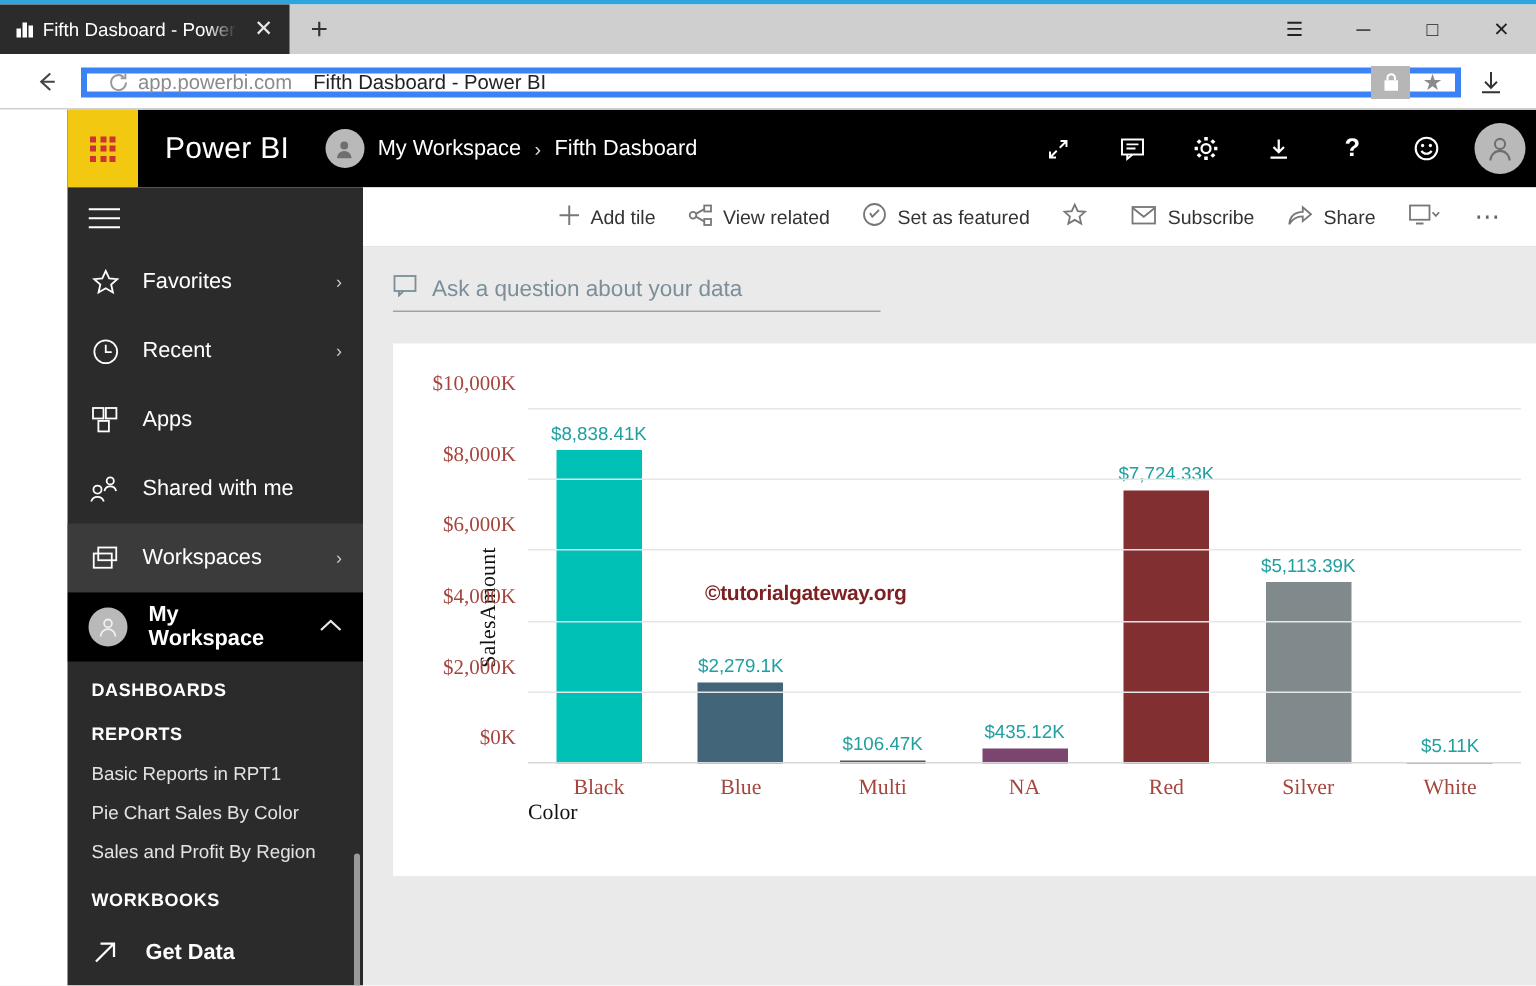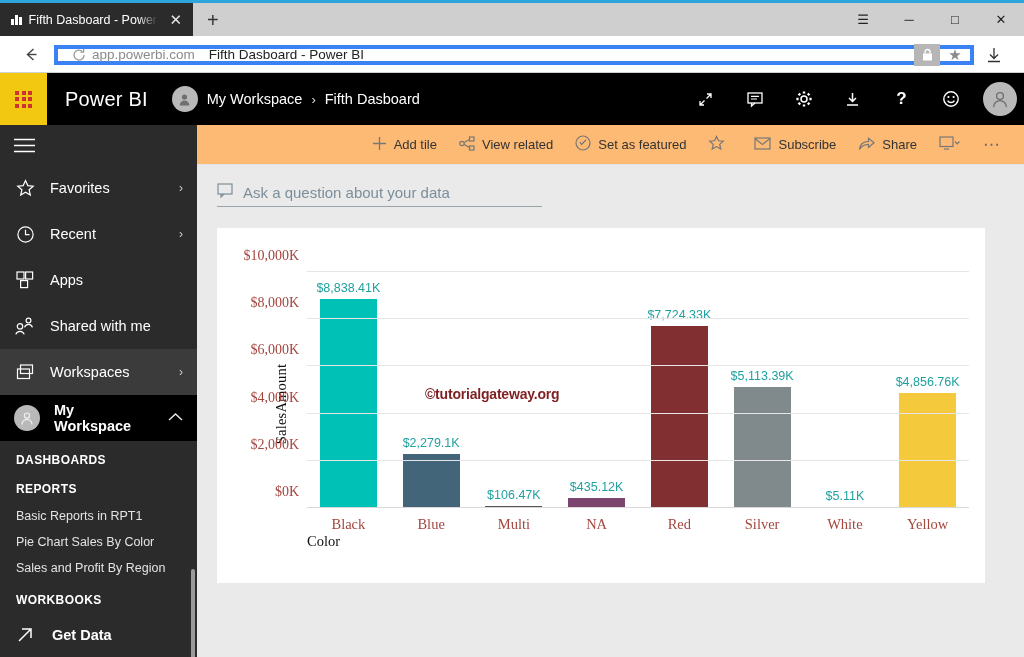--- a/index.html
+++ b/index.html
@@ -64,21 +64,21 @@
     width: 30px; height: 22px; display: flex; align-items: center;
     justify-content: center; color: #8b8b8b; font-size: 15px; cursor: pointer;
   }
   .dlbtn { width: 40px; display: flex; align-items: center; justify-content: center; color: #333; cursor: pointer; }
   .navbar::after {
     content:""; position: absolute; left: 0; right: 0; bottom: 0;
     height: 1px; background: #d0d0d0;
   }
 
   
-  .app { flex: 1; display: flex; flex-direction: column; min-height: 0; }
+  .app { flex: 1; display: flex; flex-direction: column; min-height: 0; padding-left: 45px; }
 
   .pbi-header { height: 52px; background: #000; display: flex; align-items: center; flex: none; }
   .waffle {
     width: 47px; height: 52px; background: #f2c811; display: flex;
     align-items: center; justify-content: center; cursor: pointer;
   }
   .waffle-grid { display: grid; grid-template-columns: repeat(3, 4px); gap: 2.5px; }
   .waffle-grid i { width: 4px; height: 4px; background: #c33; display: block; }
   .pbi-brand { color: #fff; font-size: 20px; font-weight: 300; margin-left: 18px; letter-spacing: .2px; }
   .pbi-crumb { display: flex; align-items: center; gap: 9px; margin-left: 24px; }
@@ -133,21 +133,21 @@
   }
   .getdata {
     height: 44px; display: flex; align-items: center; gap: 16px;
     padding-left: 14px; color: #fff; cursor: pointer; flex: none;
   }
   .getdata .nav-label { font-size: 14.5px; font-weight: bold; }
 
   
   .content { flex: 1; display: flex; flex-direction: column; min-width: 0; background: #eaeaea; }
   .toolbar {
-    height: 40px; background: #fdba74; display: flex; align-items: center;
+    height: 40px; background: #ffffff; display: flex; align-items: center;
     justify-content: flex-end; padding-right: 12px; gap: 0; flex: none;
     border-bottom: 1px solid #e3e3e3;
   }
   .tb-item {
     display: flex; align-items: center; gap: 7px; padding: 0 11px;
     height: 40px; color: #333; font-size: 13px; cursor: pointer;
   }
 
   .canvas { flex: 1; padding: 18px 0 0 20px; overflow: hidden; }
   .askbar { display: flex; align-items: center; gap: 9px; width: 325px; padding-bottom: 5px; border-bottom: 1px solid #9aa3a8; cursor: text; }
@@ -547,26 +547,20 @@
                         <div class="bar-val">$5,113.39K</div>
                         <div class="xtick">Silver</div>
                       </div>
                     </div>
                     <div class="barcol">
                       <div class="bar" style="height: 0.55%; background: rgb(126, 42, 42);">
                         <div class="bar-val">$5.11K</div>
                         <div class="xtick">White</div>
                       </div>
                     </div>
-                    <div class="barcol">
-                      <div class="bar" style="height: 48.5676%; background: rgb(244, 201, 60);">
-                        <div class="bar-val">$4,856.76K</div>
-                        <div class="xtick">Yellow</div>
-                      </div>
-                    </div>
                   </div>
               <div class="gline zero" style="bottom: 0%;">
                     <div class="ytick" style="bottom: 0px;">$0K</div>
                   </div>
                   <div class="gline" style="bottom: 20%;">
                     <div class="ytick" style="bottom: 0px;">$2,000K</div>
                   </div>
                   <div class="gline" style="bottom: 40%;">
                     <div class="ytick" style="bottom: 0px; margin-top: 43px;">$4,000K</div>
                   </div>

